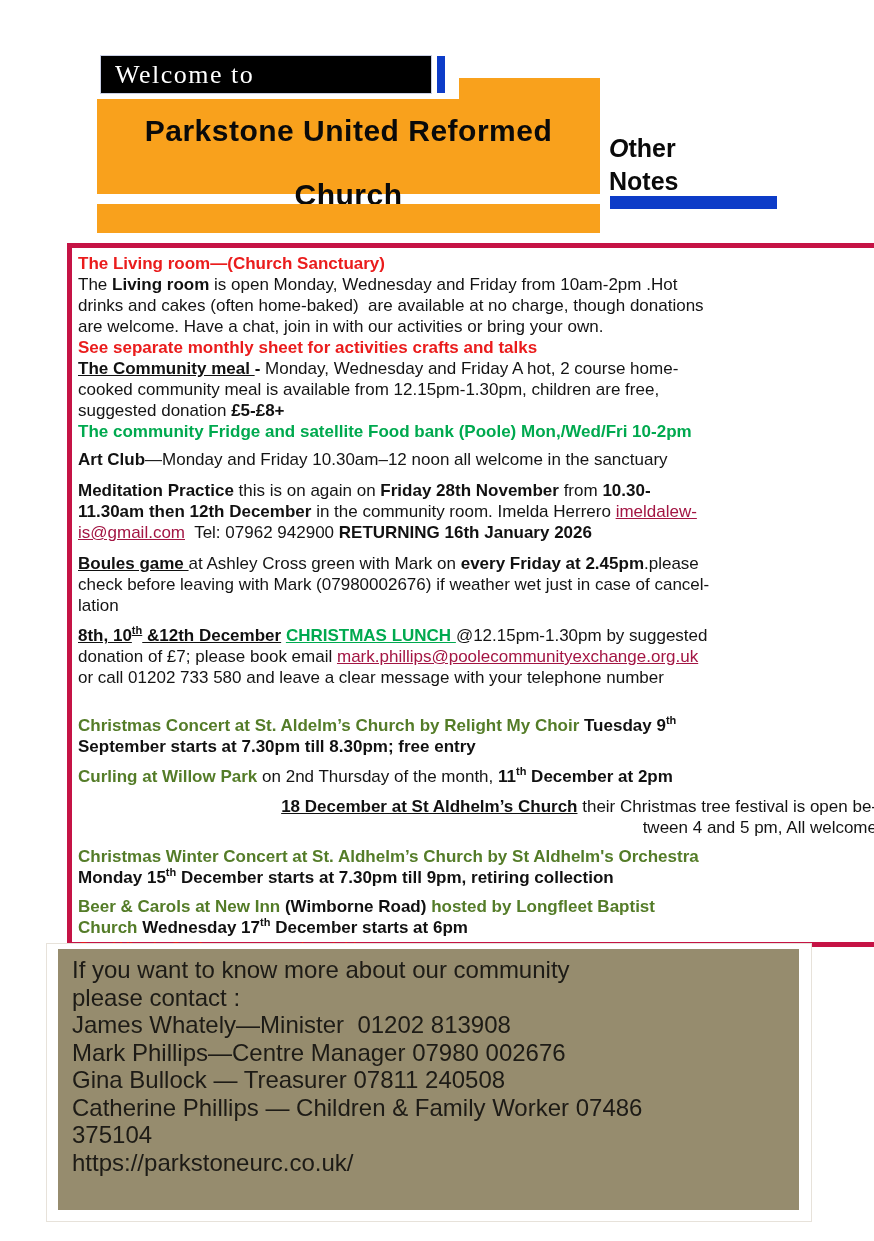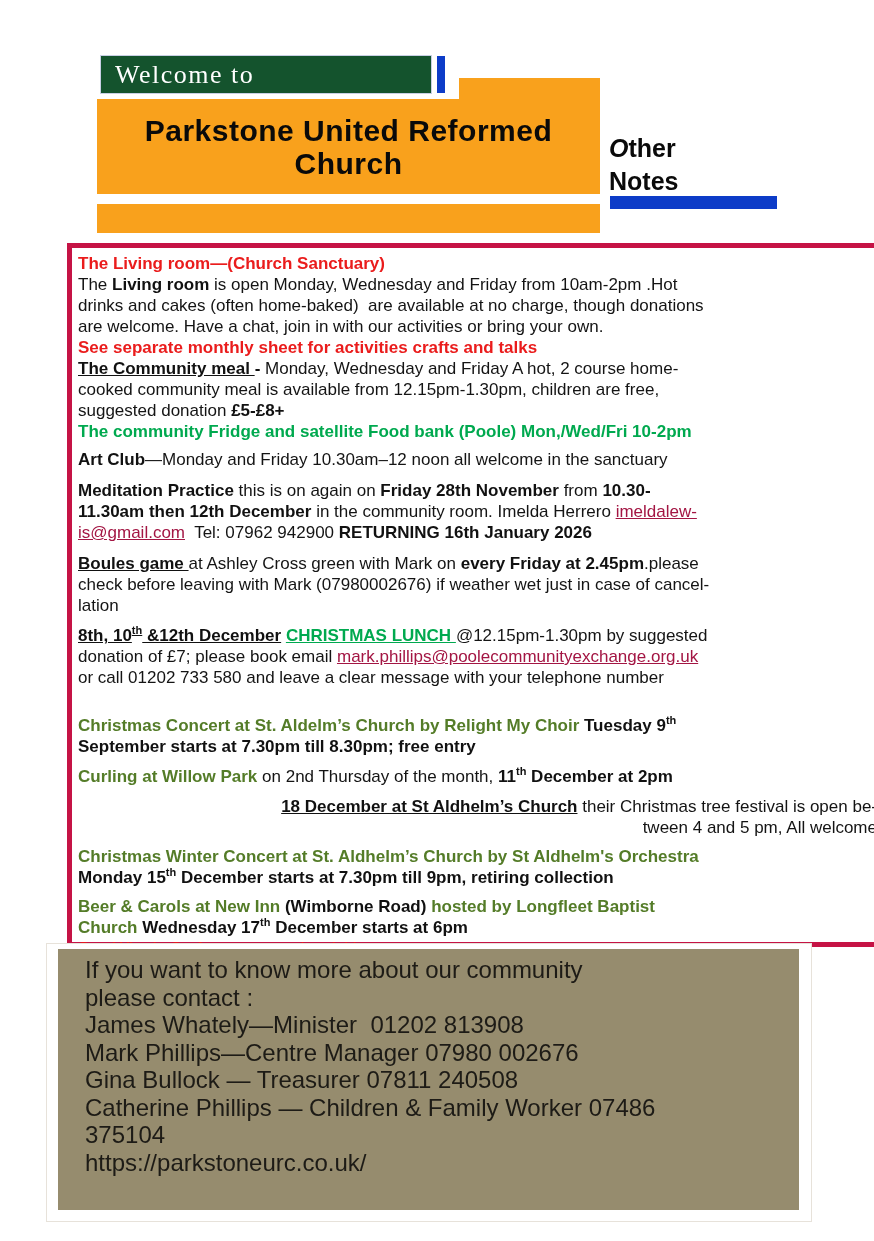--- a/index.html
+++ b/index.html
@@ -3,35 +3,36 @@
 <meta charset="utf-8">
 <style>
   html,body{margin:0;padding:0;}
   body{
     width:874px;height:1241px;position:relative;background:#ffffff;
     font-family:"Liberation Sans", sans-serif;color:#111;overflow:hidden;
   }
   
   .orange-step{position:absolute;left:459px;top:78px;width:141px;height:26px;background:#F9A11C;}
   .welcome-bar{
-    position:absolute;left:101px;top:56px;width:330px;height:37px;background:#14532d;
+    position:absolute;left:101px;top:56px;width:330px;height:37px;background:#000000;
     outline:1px solid #c9cfe4;display:flex;align-items:center;
   }
   .welcome-bar span{
     font-family:"Liberation Serif", serif;color:#ffffff;font-size:26px;
     letter-spacing:1.5px;padding-left:14px;
   }
   .blue-stripe{position:absolute;left:437px;top:56px;width:8px;height:37px;background:#0D3CC8;}
   .orange-main{
     position:absolute;left:97px;top:99px;width:503px;height:95px;background:#F9A11C;
     display:flex;flex-direction:column;justify-content:center;align-items:center;
   }
   .orange-main .title-line{
     font-size:30px;font-weight:800;color:#0a0a0a;line-height:33px;text-align:right;
     letter-spacing:0.5px;
+    margin-top:31px;
   }
   .orange-lower{position:absolute;left:97px;top:204px;width:503px;height:29px;background:#F9A11C;}
   .other-notes{
     position:absolute;left:609px;top:132px;font-size:25px;font-weight:bold;color:#0a0a0a;
     line-height:33px;
   }
   .other-notes .it{font-style:italic;}
   .other-underline{position:absolute;left:610px;top:196px;width:167px;height:13px;background:#0D3CC8;}
 
   
@@ -55,21 +56,21 @@
   .run-supbu{font-weight:bold;color:#111;font-size:11px;text-decoration:underline;}
 
   
   .contact-outer{
     position:absolute;left:46px;top:943px;width:766px;height:279px;
     box-sizing:border-box;background:#ffffff;border:1px solid #e7e2da;
   }
   .contact-box{
     position:absolute;left:58px;top:949px;width:741px;height:261px;
     box-sizing:border-box;background:#968C6E;color:#1d1b16;
-    padding:7px 10px 0 27px;
+    padding:7px 10px 0 14px;
   }
   .contact-line{font-size:24px;line-height:27.5px;white-space:pre;}
 </style>
 </head>
 <body>
 
 <div class="orange-step"></div>
 <div class="welcome-bar">
   <span>Welcome to</span>
 </div>

